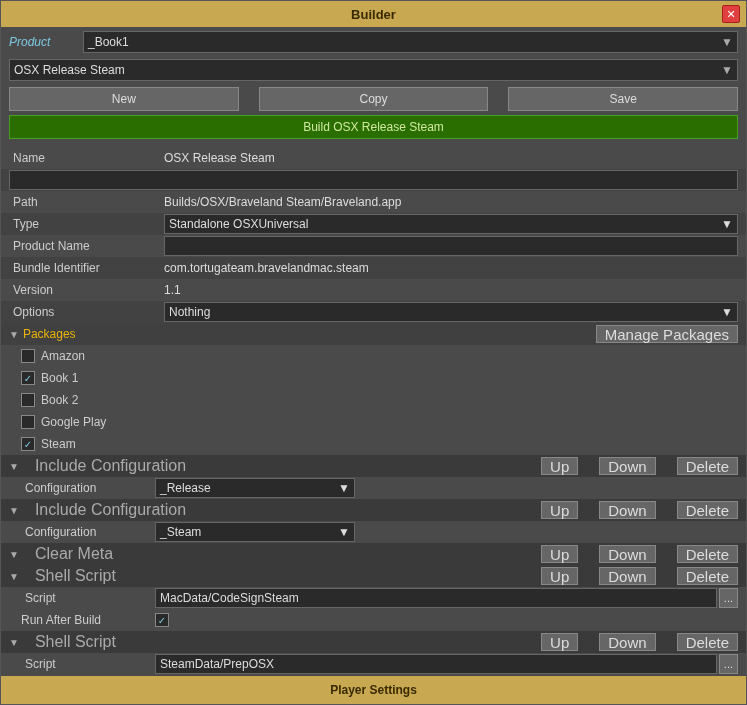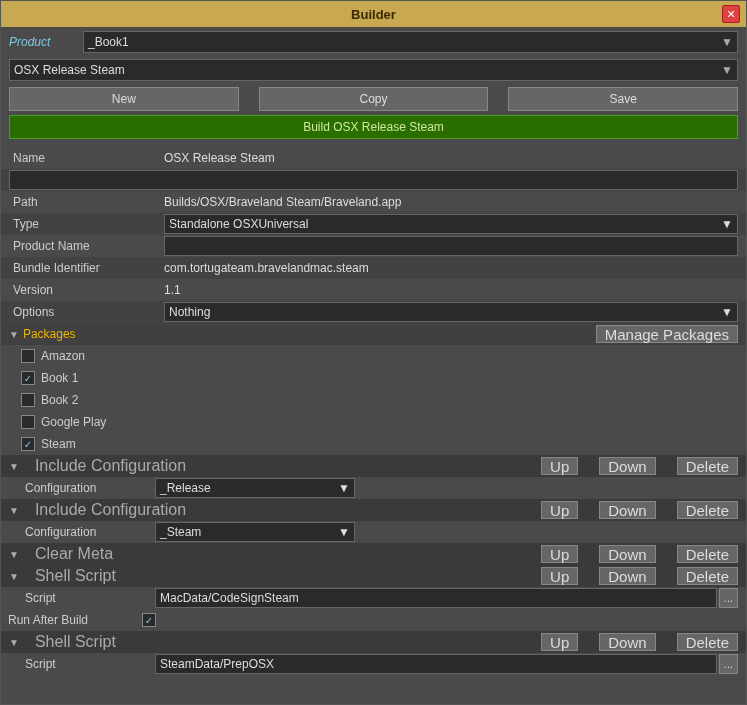--- a/index.html
+++ b/index.html
@@ -290,21 +290,21 @@
       color: #ddd;
       font-size: 11px;
       padding: 1px 4px;
       cursor: pointer;
       height: 20px;
     }
     .run-after-row {
       display: flex;
       align-items: center;
       min-height: 22px;
-      padding: 1px 8px 1px 7px;
+      padding: 1px 8px 1px 20px;
     }
     .run-label {
       width: 130px;
       color: #ccc;
       font-size: 12px;
     }
     .bottom-bar {
       background: #c8a850;
       height: 28px;
       display: flex;
@@ -529,14 +529,17 @@
           <button class="ellipsis-btn">...</button>
         </div>
       </div>
       <div class="run-after-row">
         
         
       </div>
 
     </div>
 
+    <div class="bottom-bar">
+      <span class="bottom-bar-text">Player Settings</span>
+    </div>
   </div>
 </div>
 
 </body></html>

